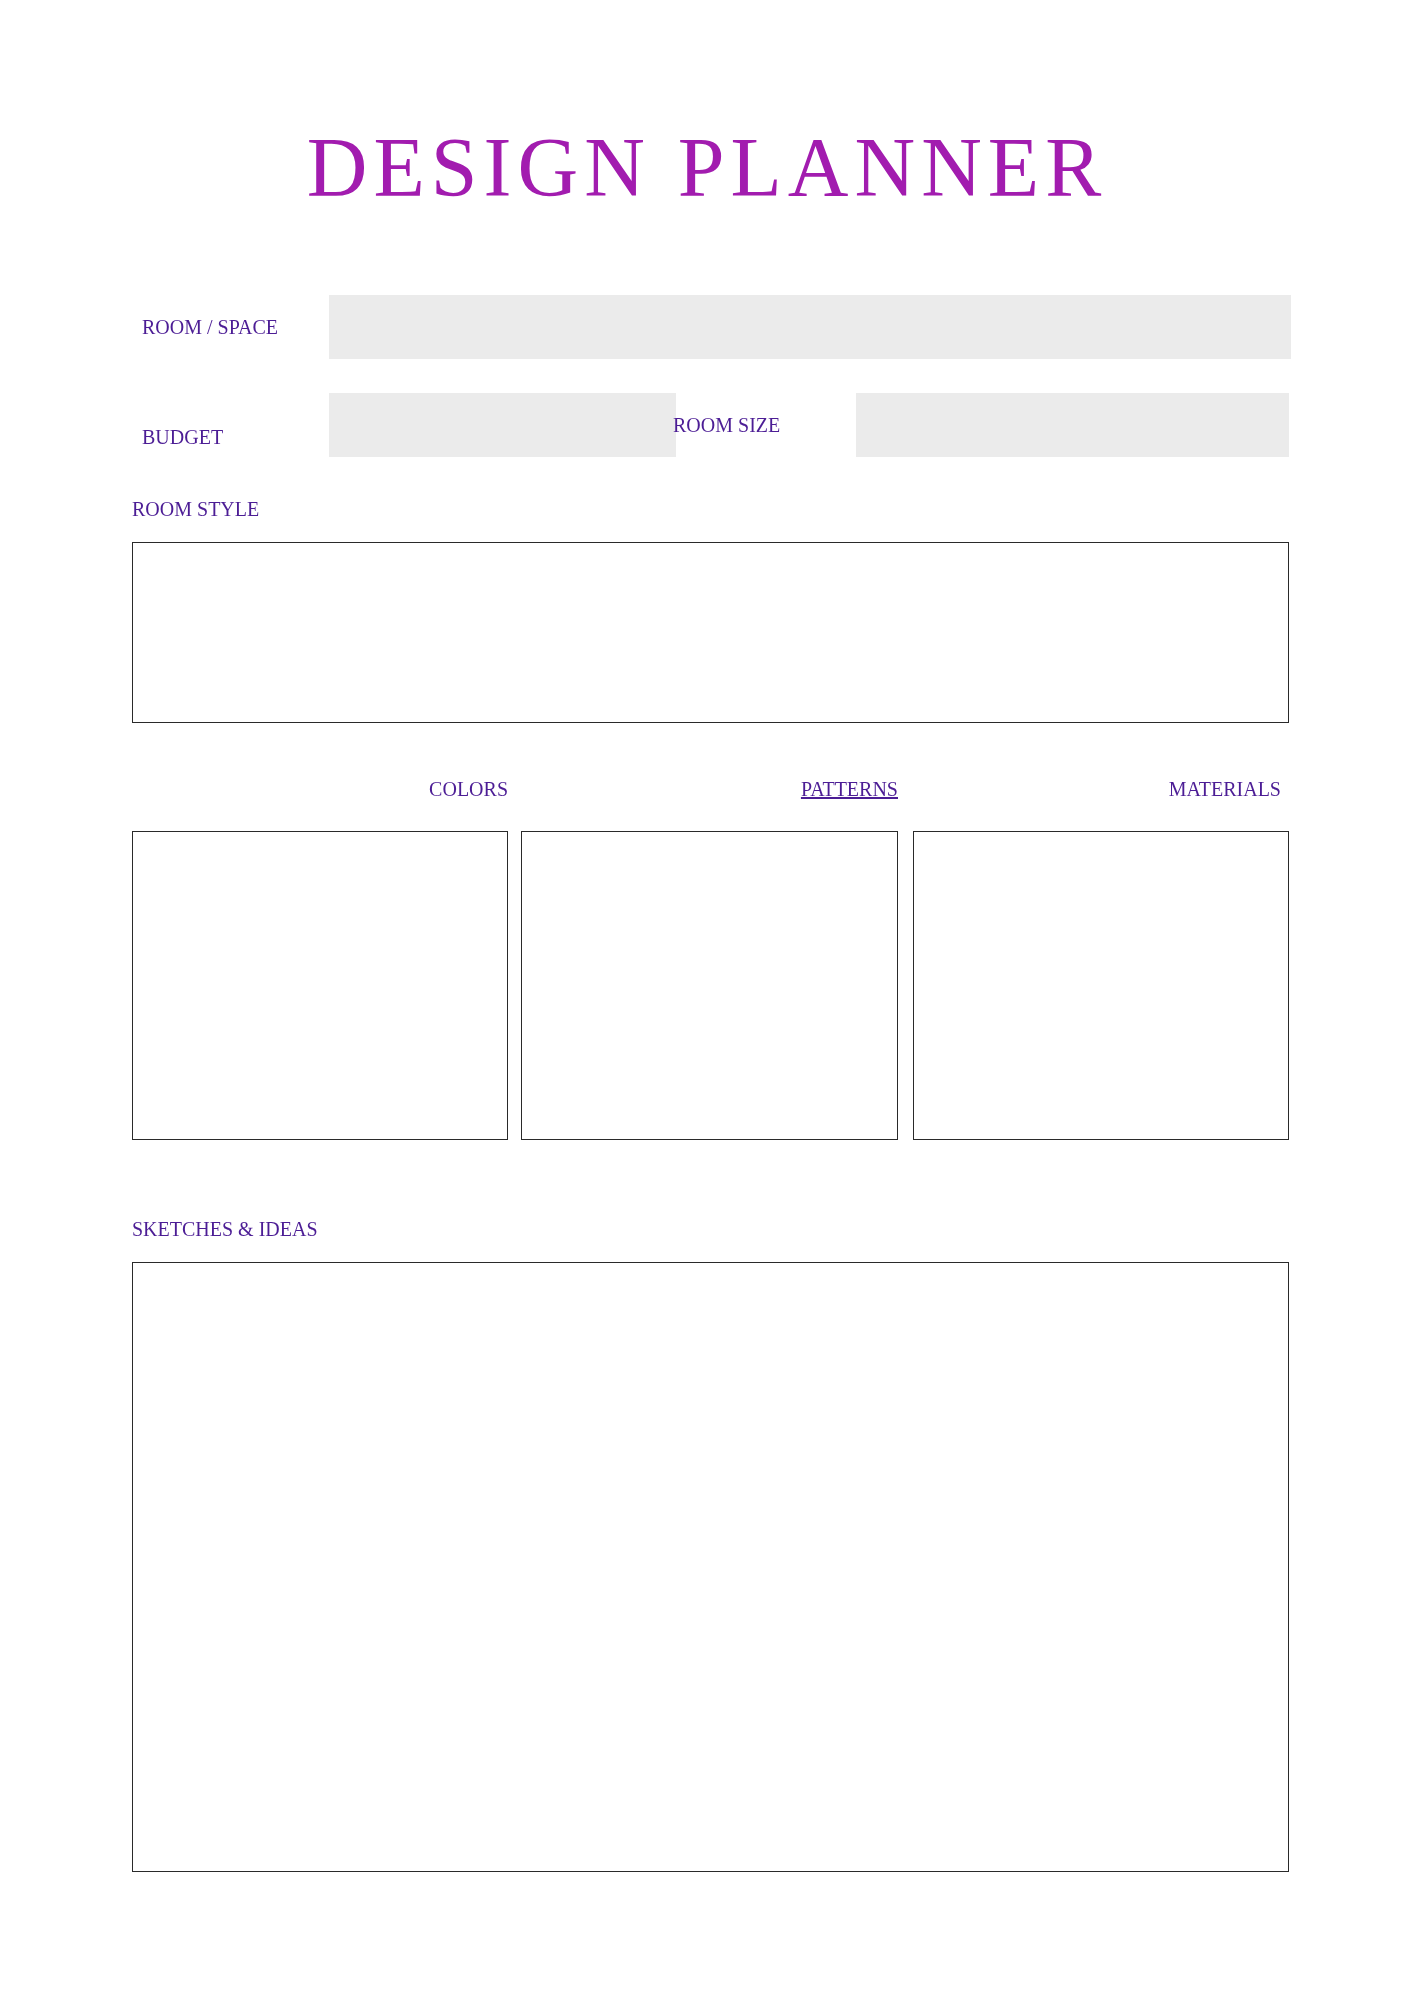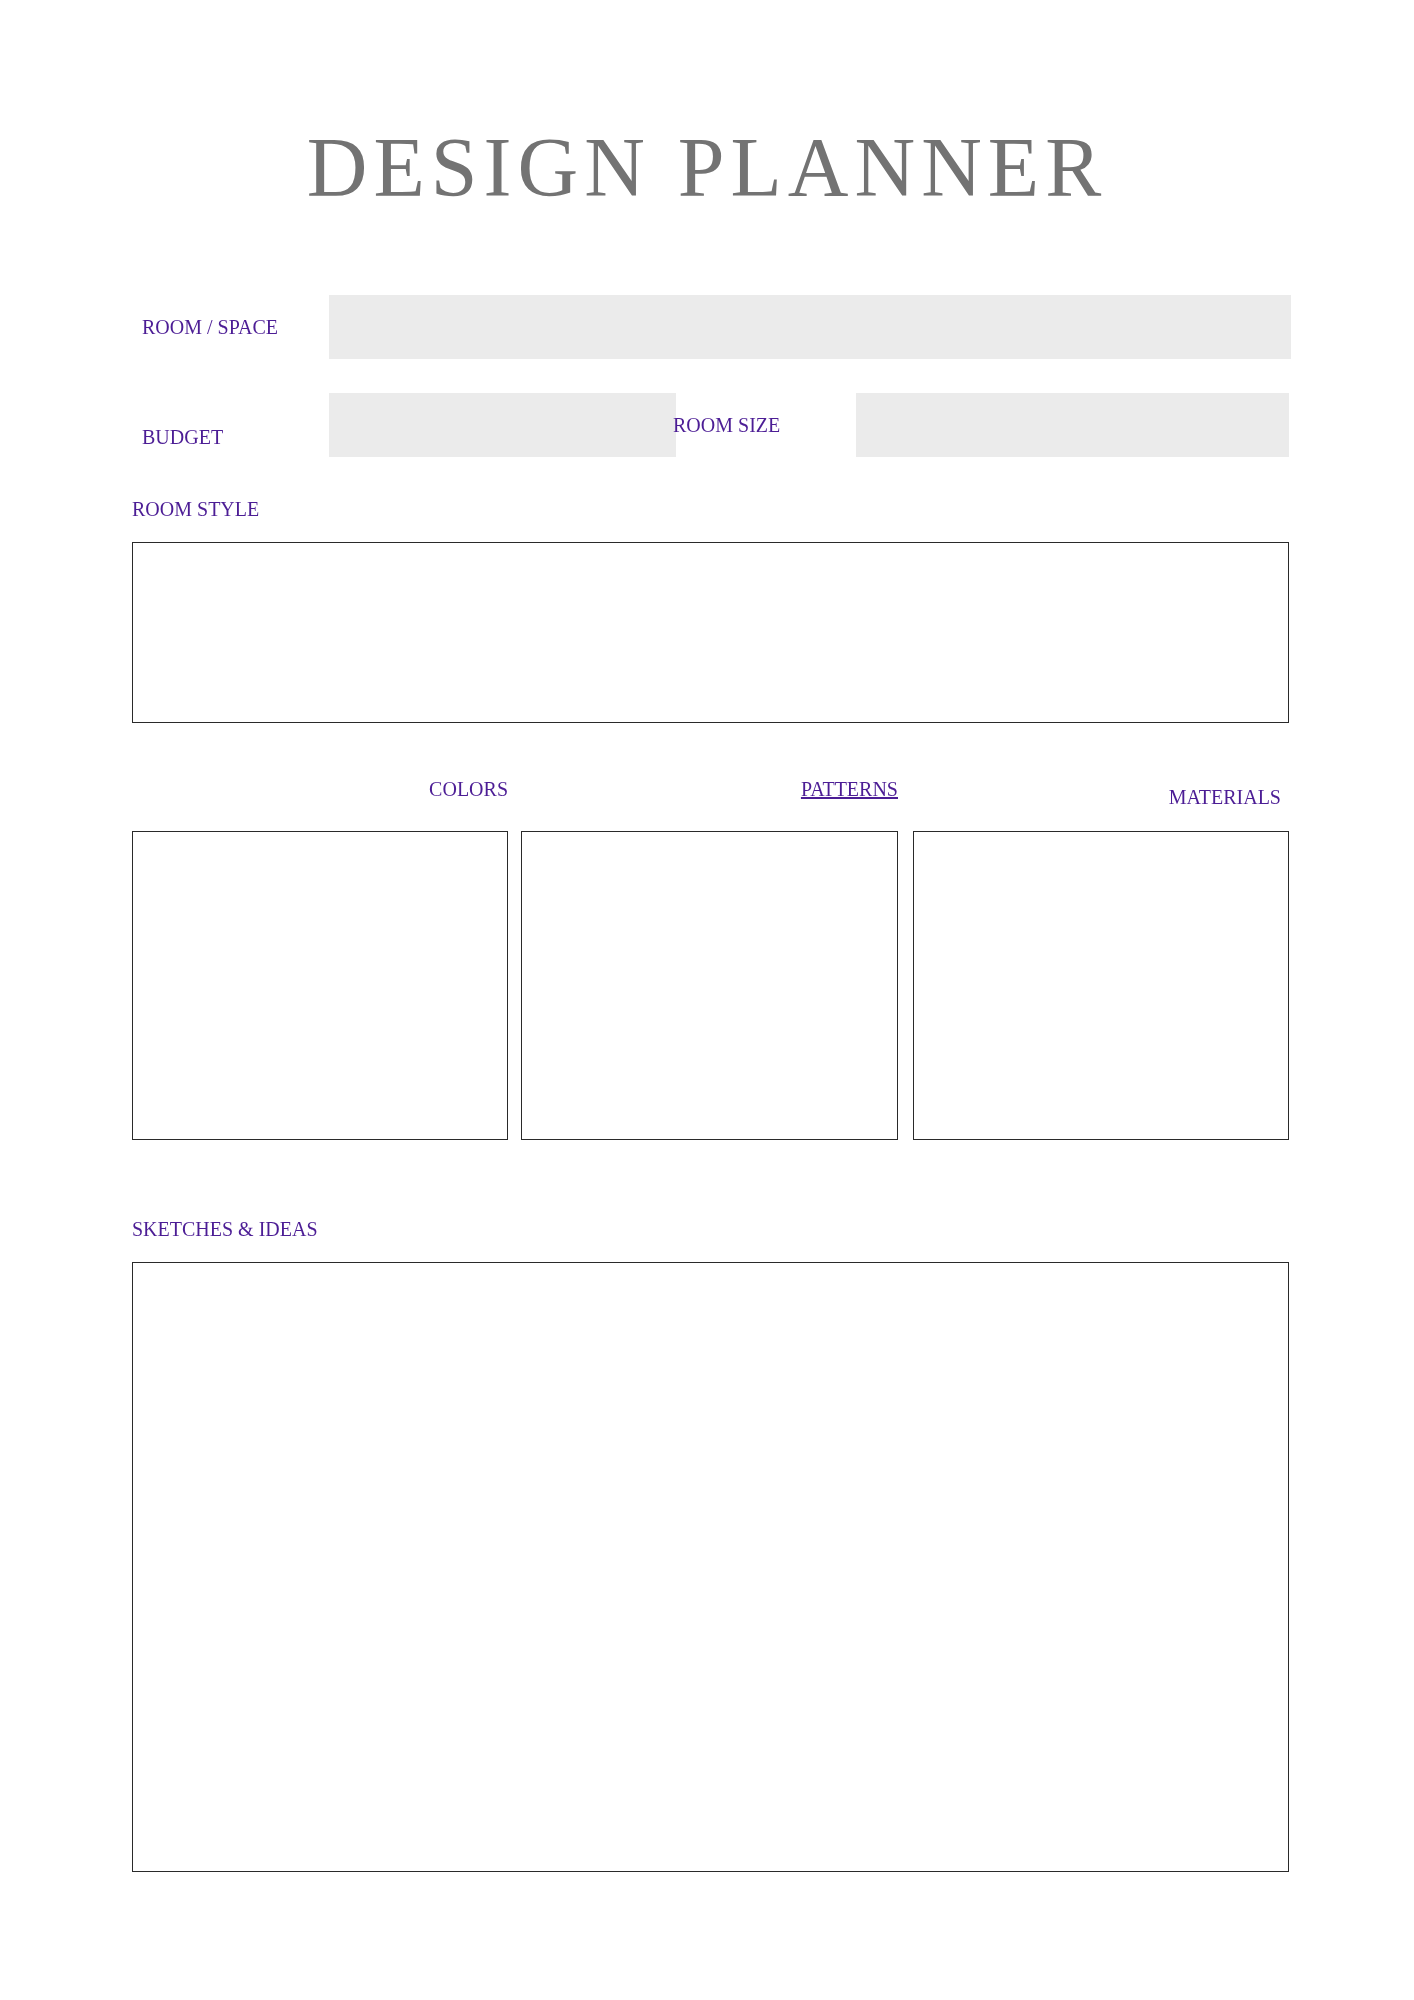--- a/index.html
+++ b/index.html
@@ -1,18 +1,18 @@
 <!DOCTYPE html>
 <html><head>
 <meta charset="utf-8">
 <style>
   html,body{margin:0;padding:0;background:#ffffff;}
   body{width:1414px;height:2000px;position:relative;overflow:hidden;font-family:"DejaVu Serif","Liberation Serif",serif;}
   .abs{position:absolute;}
-  .title{left:0;width:1414px;top:118px;text-align:center;font-family:"Liberation Serif",serif;font-size:84px;letter-spacing:6px;color:#737373;line-height:100px;transform:scaleX(1.0);}
+  .title{left:0;width:1414px;top:118px;text-align:center;font-family:"Liberation Serif",serif;font-size:84px;letter-spacing:6px;color:#a21caf;line-height:100px;transform:scaleX(1.0);}
   .lbl{font-family:"Liberation Serif",serif;font-size:20px;color:#4c1d95;line-height:30px;white-space:nowrap;}
   .field{background:#ebebeb;}
   .box{border:1.5px solid #2a2a2a;box-sizing:border-box;background:#fff;}
   .center{text-align:right;}
 </style>
 </head>
 <body>
 
 <div class="abs title">DESIGN PLANNER</div>
 
@@ -23,20 +23,20 @@
 <div class="abs field" style="left:329px;top:393px;width:347px;height:64px;"></div>
 
 <div class="abs lbl" style="left:673px;top:410px;">ROOM SIZE</div>
 <div class="abs field" style="left:856px;top:393px;width:433px;height:64px;"></div>
 
 <div class="abs lbl" style="left:132px;top:494px;">ROOM STYLE</div>
 <div class="abs box" style="left:132px;top:542px;width:1157px;height:181px;"></div>
 
 <div class="abs lbl center" style="left:132px;top:774px;width:376px;">COLORS</div>
 <div class="abs lbl center" style="left:522px;top:774px;width:376px;text-decoration:underline;">PATTERNS</div>
-<div class="abs lbl center" style="left:905px;top:774px;width:376px;margin-top:8px;">MATERIALS</div>
+<div class="abs lbl center" style="left:905px;top:774px;width:376px;">MATERIALS</div>
 
 <div class="abs box" style="left:132px;top:831px;width:376px;height:309px;"></div>
 <div class="abs box" style="left:521px;top:831px;width:377px;height:309px;"></div>
 <div class="abs box" style="left:913px;top:831px;width:376px;height:309px;"></div>
 
 <div class="abs lbl" style="left:132px;top:1214px;text-align:right;">SKETCHES &amp; IDEAS</div>
 <div class="abs box" style="left:132px;top:1262px;width:1157px;height:610px;"></div>
 
 </body></html>

